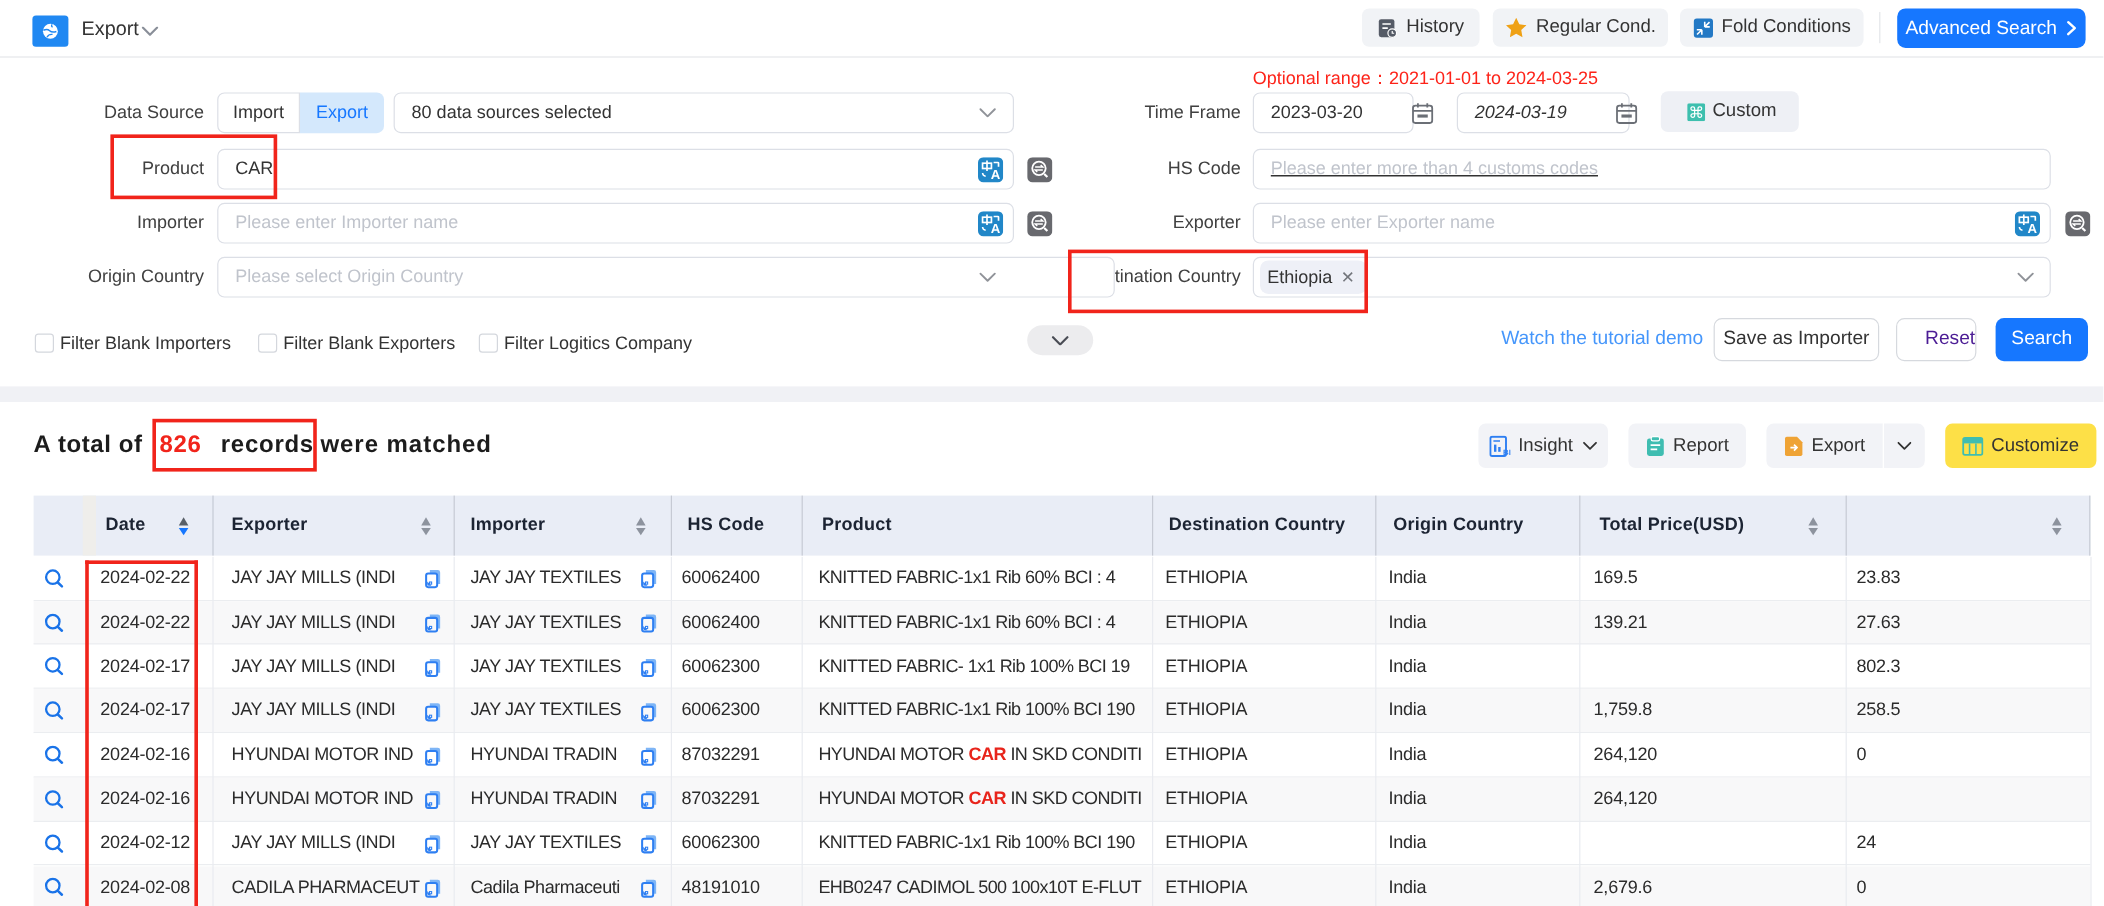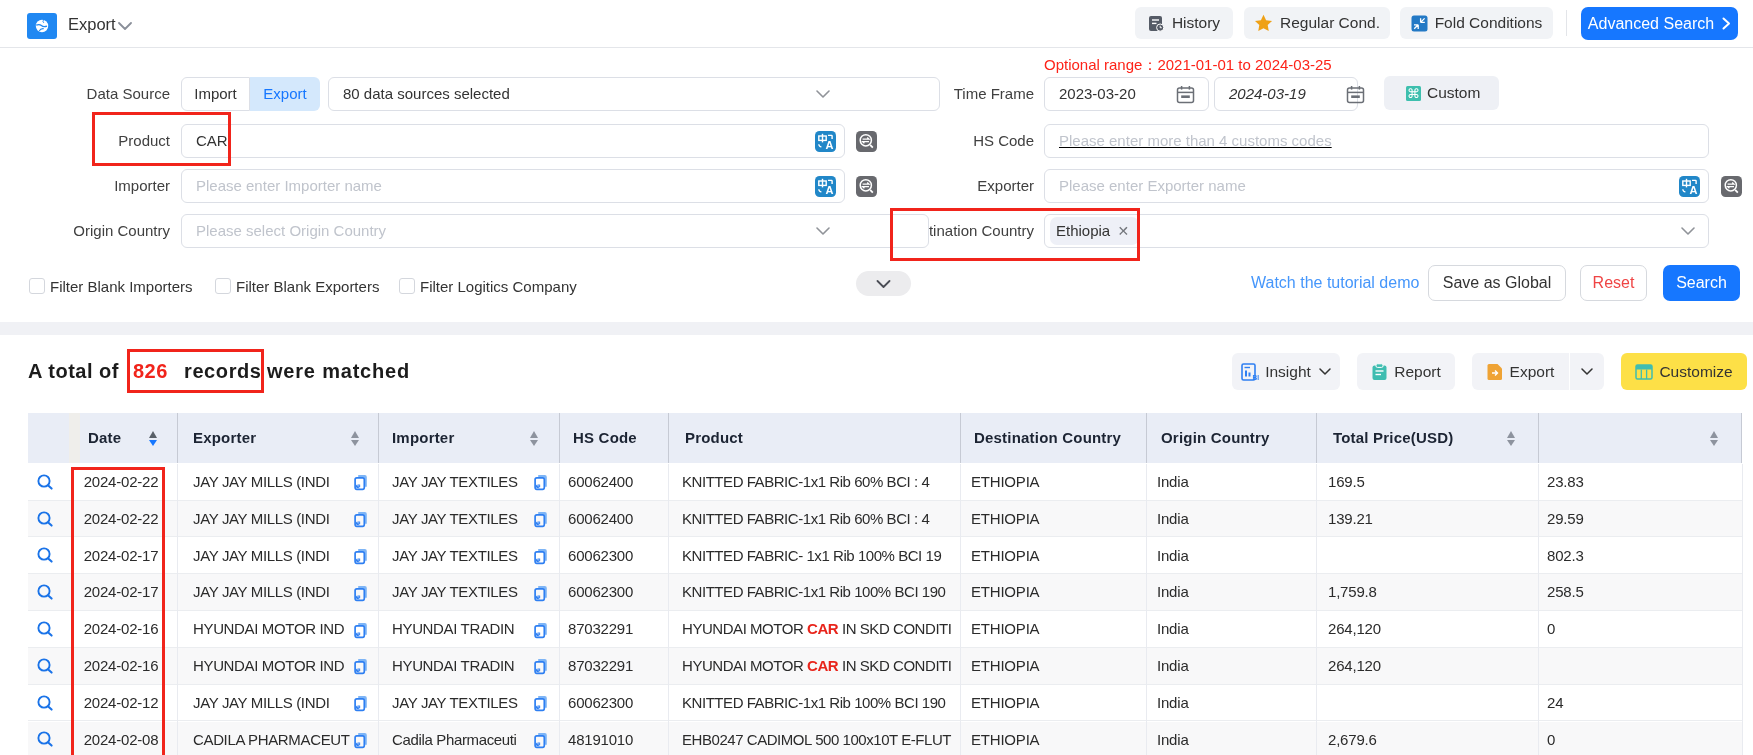--- a/index.html
+++ b/index.html
@@ -53,21 +53,21 @@
 <div class="lbl" style="left:20px;top:77px;width:150px;">Data Source</div>
 <div class="lbl" style="left:20px;top:124px;width:150px;">Product</div>
 <div class="lbl" style="left:20px;top:169px;width:150px;">Importer</div>
 <div class="lbl" style="left:20px;top:214px;width:150px;">Origin Country</div>
 <div class="lbl" style="left:884px;top:77px;width:150px;">Time Frame</div>
 <div class="lbl" style="left:884px;top:124px;width:150px;">HS Code</div>
 <div class="lbl" style="left:884px;top:169px;width:150px;">Exporter</div>
 <div class="lbl" style="left:884px;top:214px;width:150px;">Destination Country</div>
 <div class="abs" style="left:181px;top:77px;width:69px;height:34px;border:1px solid #dcdfe6;border-radius:6px 0 0 6px;box-sizing:border-box;background:#fff;text-align:center;line-height:32px;font-size:15px;color:#333;">Import</div>
 <div class="abs" style="left:250px;top:77px;width:70px;height:34px;border-radius:0 6px 6px 0;box-sizing:border-box;background:#d4e8fc;text-align:center;line-height:34px;font-size:15px;color:#1677ff;">Export</div>
-<div class="inp" style="left:328px;top:77px;width:612px;">
+<div class="inp" style="left:328px;top:77px;width:517px;">
       <div class="val">80 data sources selected</div>
     </div>
 <svg class="abs" style="left:816px;top:90px" width="14" height="8" viewBox="0 0 14 8">
       <polyline points="1,1 7,7 13,1" fill="none" stroke="#909399" stroke-width="1.6" stroke-linecap="round" stroke-linejoin="round"></polyline>
     </svg>
 <div class="inp" style="left:181px;top:124px;width:664px;">
       <div class="val" style="padding-left:14px">CAR</div>
     </div>
 <svg class="abs" style="left:815px;top:131px" width="21" height="21" viewBox="0 0 21 21">
       <rect x="0" y="0" width="21" height="21" rx="4.5" fill="#2187c8"></rect>
@@ -100,21 +100,21 @@
       <line x1="14.2" y1="13.9" x2="16.8" y2="16.6" stroke="#fff" stroke-width="1.8"></line>
       <path d="M6.6 8.1 h6.4 l-1.8 -1.6 M13 10.7 h-6.4 l1.8 1.6" fill="none" stroke="#fff" stroke-width="1.2"></path>
     </svg>
 <div class="inp" style="left:181px;top:214px;width:748px;">
       <div class="ph">Please select Origin Country</div>
     </div>
 <svg class="abs" style="left:816px;top:227px" width="14" height="8" viewBox="0 0 14 8">
       <polyline points="1,1 7,7 13,1" fill="none" stroke="#909399" stroke-width="1.6" stroke-linecap="round" stroke-linejoin="round"></polyline>
     </svg>
 <div class="abs" style="left:1044px;top:56px;font-size:15px;color:#fd2319;">Optional range：2021-01-01 to 2024-03-25</div>
-<div class="inp" style="left:1044px;top:77px;width:165px;">
+<div class="inp" style="left:1044px;top:77px;width:134px;">
       <div class="val" style="padding-left:14px">2023-03-20</div>
     </div>
 <svg class="abs" style="left:1176px;top:85px" width="19" height="19" viewBox="0 0 19 19">
       <rect x="1.5" y="3" width="16" height="14.5" rx="2" fill="none" stroke="#6b6f76" stroke-width="1.5"></rect>
       <line x1="1.5" y1="7.4" x2="17.5" y2="7.4" stroke="#6b6f76" stroke-width="1.5"></line>
       <line x1="5.6" y1="1" x2="5.6" y2="4.6" stroke="#6b6f76" stroke-width="1.5"></line>
       <line x1="13.4" y1="1" x2="13.4" y2="4.6" stroke="#6b6f76" stroke-width="1.5"></line>
       <rect x="5.2" y="10.4" width="8.6" height="2.6" fill="#6b6f76"></rect>
     </svg>
 <div class="inp" style="left:1214px;top:77px;width:144px;font-style:italic;">
@@ -160,22 +160,22 @@
 <div class="chklbl" style="left:50px;top:279px;">Filter Blank Importers</div>
 <div class="chk" style="left:215px;top:278px;"></div>
 <div class="chklbl" style="left:236px;top:279px;">Filter Blank Exporters</div>
 <div class="chk" style="left:399px;top:278px;"></div>
 <div class="chklbl" style="left:420px;top:279px;">Filter Logitics Company</div>
 <div class="abs" style="left:856px;top:271px;width:55px;height:25px;background:#ececee;border-radius:12.5px;"></div>
 <svg class="abs" style="left:876px;top:280px" width="15" height="8" viewBox="0 0 14 8">
       <polyline points="1,1 7,7 13,1" fill="none" stroke="#4a4d55" stroke-width="1.8" stroke-linecap="round" stroke-linejoin="round"></polyline>
     </svg>
 <div class="abs" style="left:1251px;top:274px;font-size:16px;color:#4596fb;">Watch the tutorial demo</div>
-<div class="abs" style="left:1428px;top:265px;width:138px;height:36px;border:1px solid #d6d9de;border-radius:7px;box-sizing:border-box;background:#fff;text-align:center;line-height:34px;font-size:16px;color:#333;">Save as Global</div>
-<div class="abs" style="left:1580px;top:265px;width:67px;height:36px;border:1px solid #d6d9de;border-radius:7px;box-sizing:border-box;background:#fff;text-align:center;line-height:34px;font-size:16px;color:#ef4444;">Reset</div>
+<div class="abs" style="left:1428px;top:265px;width:138px;height:36px;border:1px solid #d6d9de;border-radius:7px;box-sizing:border-box;background:#fff;text-align:center;line-height:34px;font-size:16px;color:#333;">Save as Importer</div>
+<div class="abs" style="left:1580px;top:265px;width:67px;height:36px;border:1px solid #d6d9de;border-radius:7px;box-sizing:border-box;background:#fff;text-align:right;line-height:34px;font-size:16px;color:#4c1d95;">Reset</div>
 <div class="abs" style="left:1663px;top:265px;width:77px;height:36px;border-radius:7px;background:#1677ff;text-align:center;line-height:36px;font-size:16px;color:#fff;">Search</div>
 <div class="redbox" style="left:92px;top:112px;width:139px;height:54px;"></div>
 <div class="redbox" style="left:890px;top:208px;width:250px;height:53px;"></div>
 <div class="abs" style="left:0;top:322px;width:1753px;height:13px;background:#f0f1f5;"></div>
 <div class="abs" style="left:28px;top:360px;font-size:20px;font-weight:bold;color:#1c1c1c;letter-spacing:0.5px;">A total of</div>
 <div class="abs" style="left:133px;top:360px;font-size:20px;font-weight:bold;color:#f1241b;letter-spacing:0.5px;">826</div>
 <div class="abs" style="left:184px;top:360px;font-size:20px;font-weight:bold;color:#1c1c1c;letter-spacing:0.6px;">records</div>
 <div class="abs" style="left:267px;top:360px;font-size:20px;font-weight:bold;color:#1c1c1c;letter-spacing:0.8px;">were matched</div>
 <div class="redbox" style="left:127px;top:349px;width:137px;height:44px;"></div>
 <div class="gbtn" style="left:1232px;top:353px;width:108px;height:37px;font-size:15.5px;background:#f2f3f7;"><svg width="18" height="18" viewBox="0 0 18 18" style="margin-right:6px">
@@ -283,21 +283,21 @@
       <path d="M4.2 1.1 h6.6 q2 0 2 2 v9.6 h-2 v-7.6 q0-1.3-1.3-1.3 h-5.3 v-2.7 z" fill="#7eb5f6"></path>
       <path d="M2.8 3.9 h5.8 q1.7 0 1.7 1.7 v8 q0 1.7 -1.7 1.7 h-5.8 q-1.7 0 -1.7 -1.7 v-8 q0 -1.7 1.7 -1.7 z" fill="none" stroke="#2e7ff2" stroke-width="1.7"></path>
       <path d="M2 10.6 l3.6 3.6 h-2 q-1.6 0 -1.6 -1.6 z" fill="#2e7ff2"></path>
       <rect x="3.9" y="11" width="1.8" height="1.8" fill="#fff" stroke="#2e7ff2" stroke-width="0.9"></rect>
     </svg>
 <div class="cell" style="left:568px;top:500.7px;width:95px;">60062400</div>
 <div class="cell" style="left:682px;top:500.7px;width:276px;letter-spacing:-0.45px;">KNITTED FABRIC-1x1 Rib 60% BCI : 4</div>
 <div class="cell" style="left:971px;top:500.7px;width:170px;">ETHIOPIA</div>
 <div class="cell" style="left:1157px;top:500.7px;width:150px;">India</div>
 <div class="cell" style="left:1328px;top:500.7px;width:200px;">139.21</div>
-<div class="cell" style="left:1547px;top:500.7px;width:190px;">29.59</div>
+<div class="cell" style="left:1547px;top:500.7px;width:190px;">27.63</div>
 <div class="abs" style="left:28px;top:537.5px;width:1714px;height:36.8px;background:#fff;border-bottom:1px solid #ebedf0;box-sizing:border-box;"></div>
 <svg class="abs" style="left:37px;top:547.4px" width="17" height="17" viewBox="0 0 17 17">
       <circle cx="7" cy="7" r="5.6" fill="none" stroke="#1a73e8" stroke-width="1.9"></circle>
       <line x1="11.2" y1="11.4" x2="14.6" y2="14.6" stroke="#1a73e8" stroke-width="2.1" stroke-linecap="round"></line>
     </svg>
 <div class="cell" style="left:80px;top:537.5px;width:82px;text-align:center;">2024-02-17</div>
 <div class="cell" style="left:193px;top:537.5px;width:159px;letter-spacing:-0.35px;">JAY JAY MILLS (INDI</div>
 <svg class="abs" style="left:354px;top:547.9px" width="14" height="17" viewBox="0 0 14 17">
       <path d="M4.2 1.1 h6.6 q2 0 2 2 v9.6 h-2 v-7.6 q0-1.3-1.3-1.3 h-5.3 v-2.7 z" fill="#7eb5f6"></path>
       <path d="M2.8 3.9 h5.8 q1.7 0 1.7 1.7 v8 q0 1.7 -1.7 1.7 h-5.8 q-1.7 0 -1.7 -1.7 v-8 q0 -1.7 1.7 -1.7 z" fill="none" stroke="#2e7ff2" stroke-width="1.7"></path>

